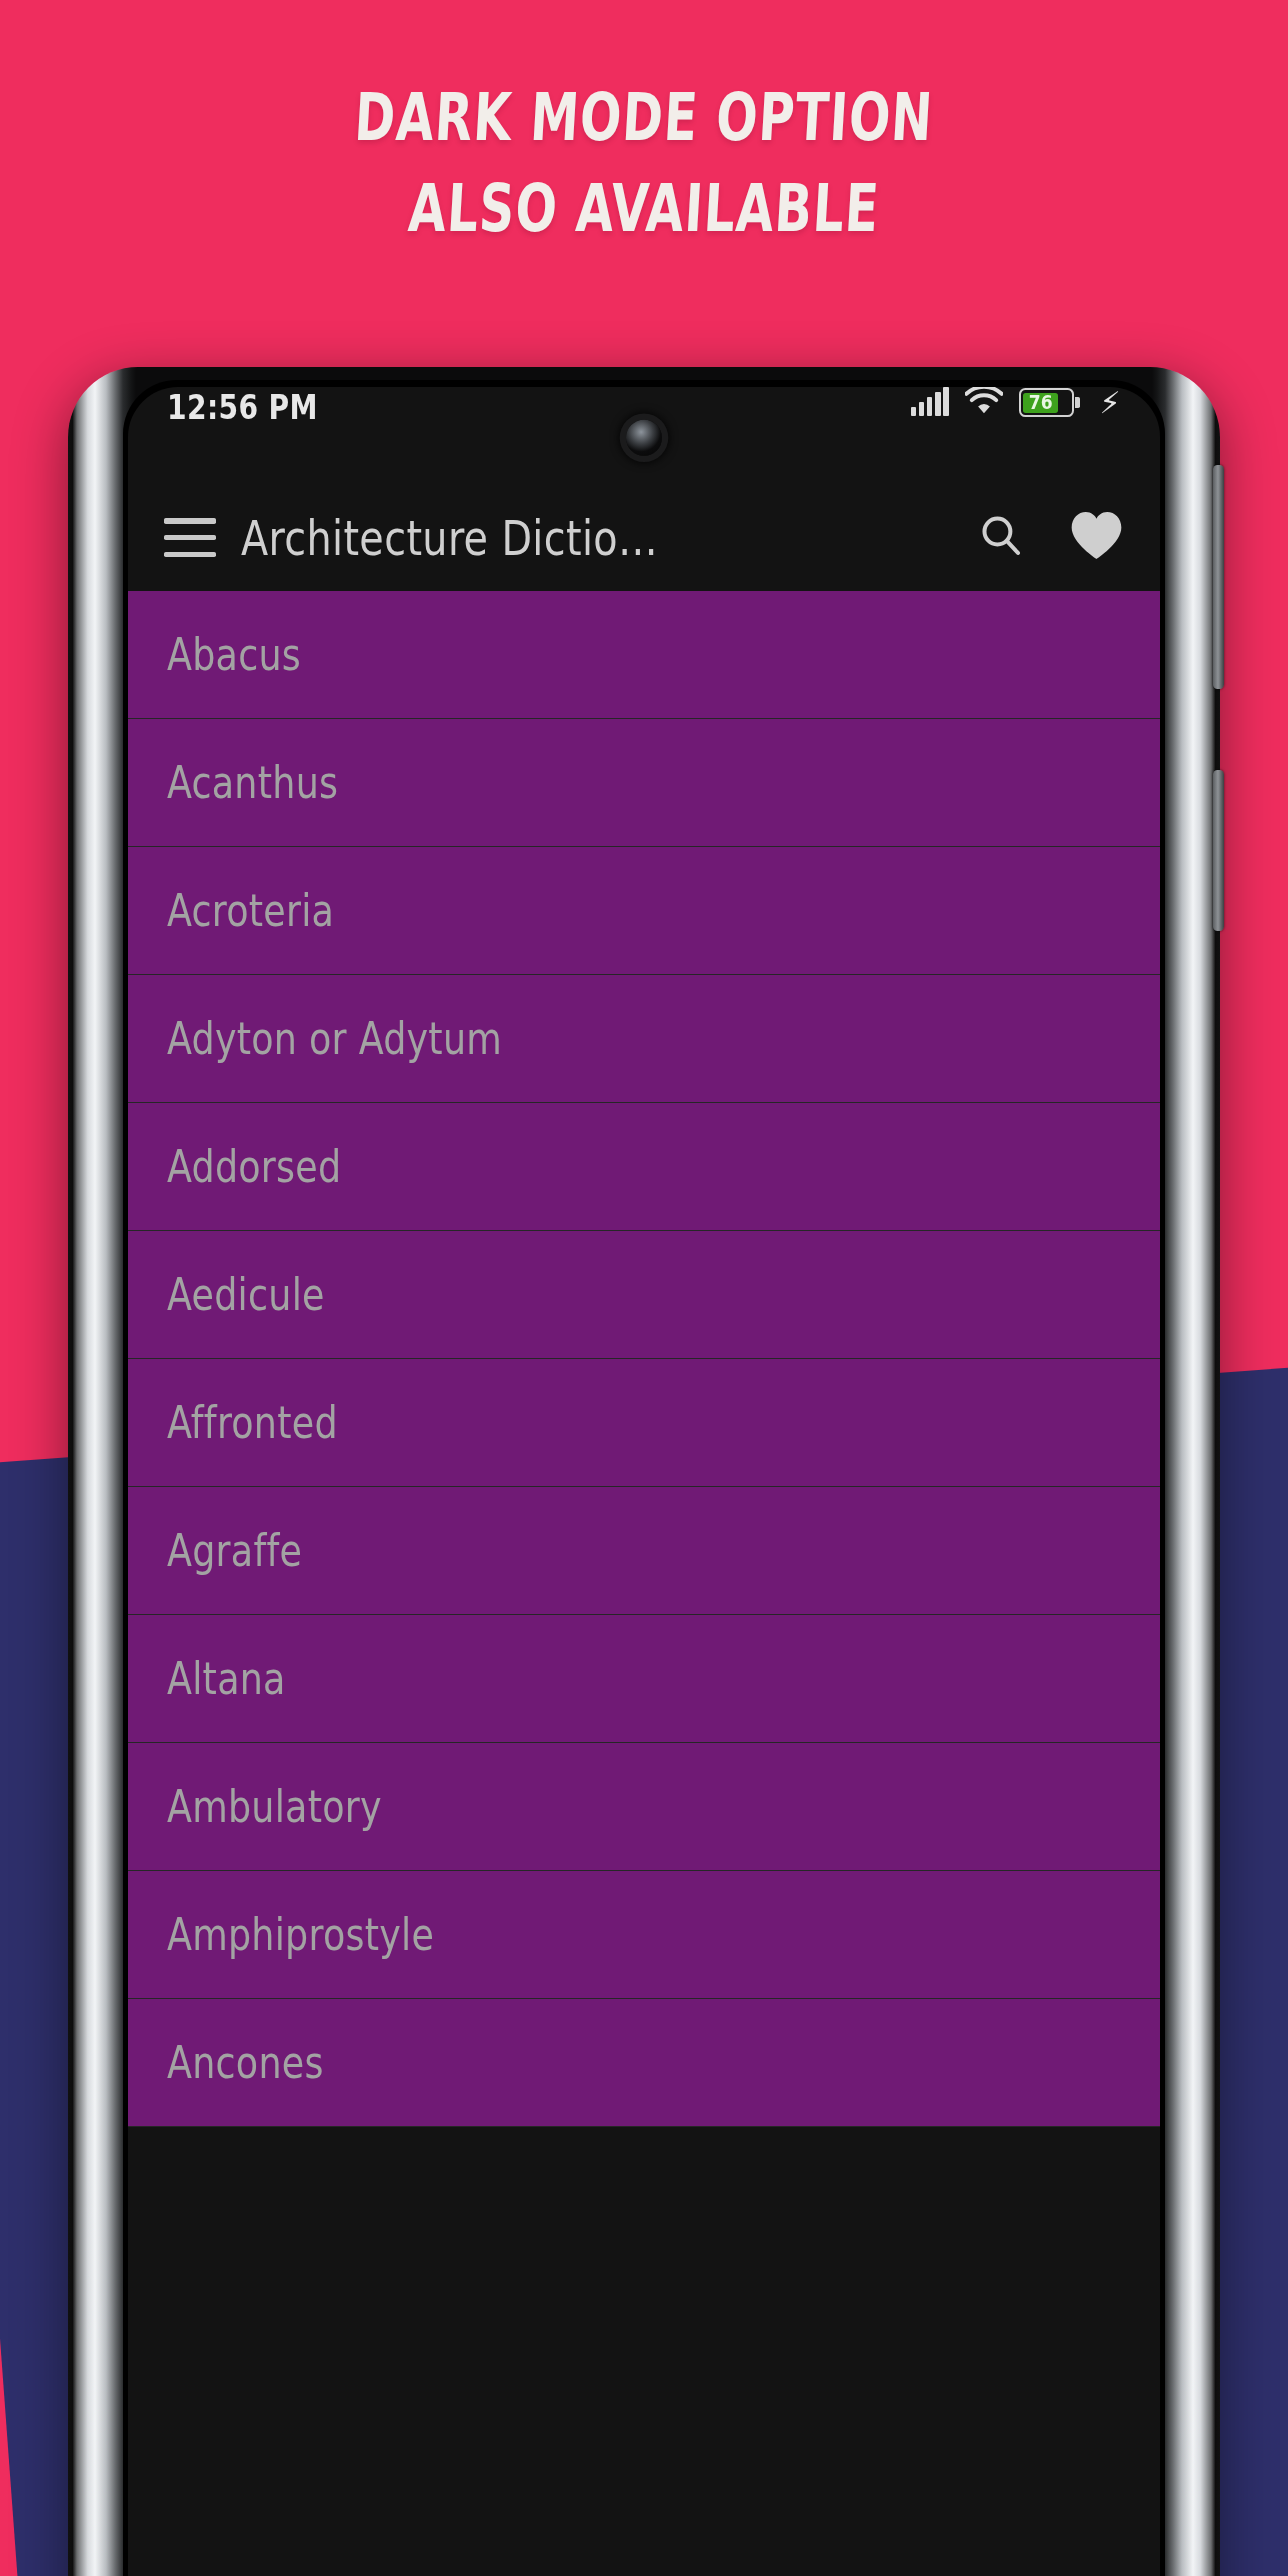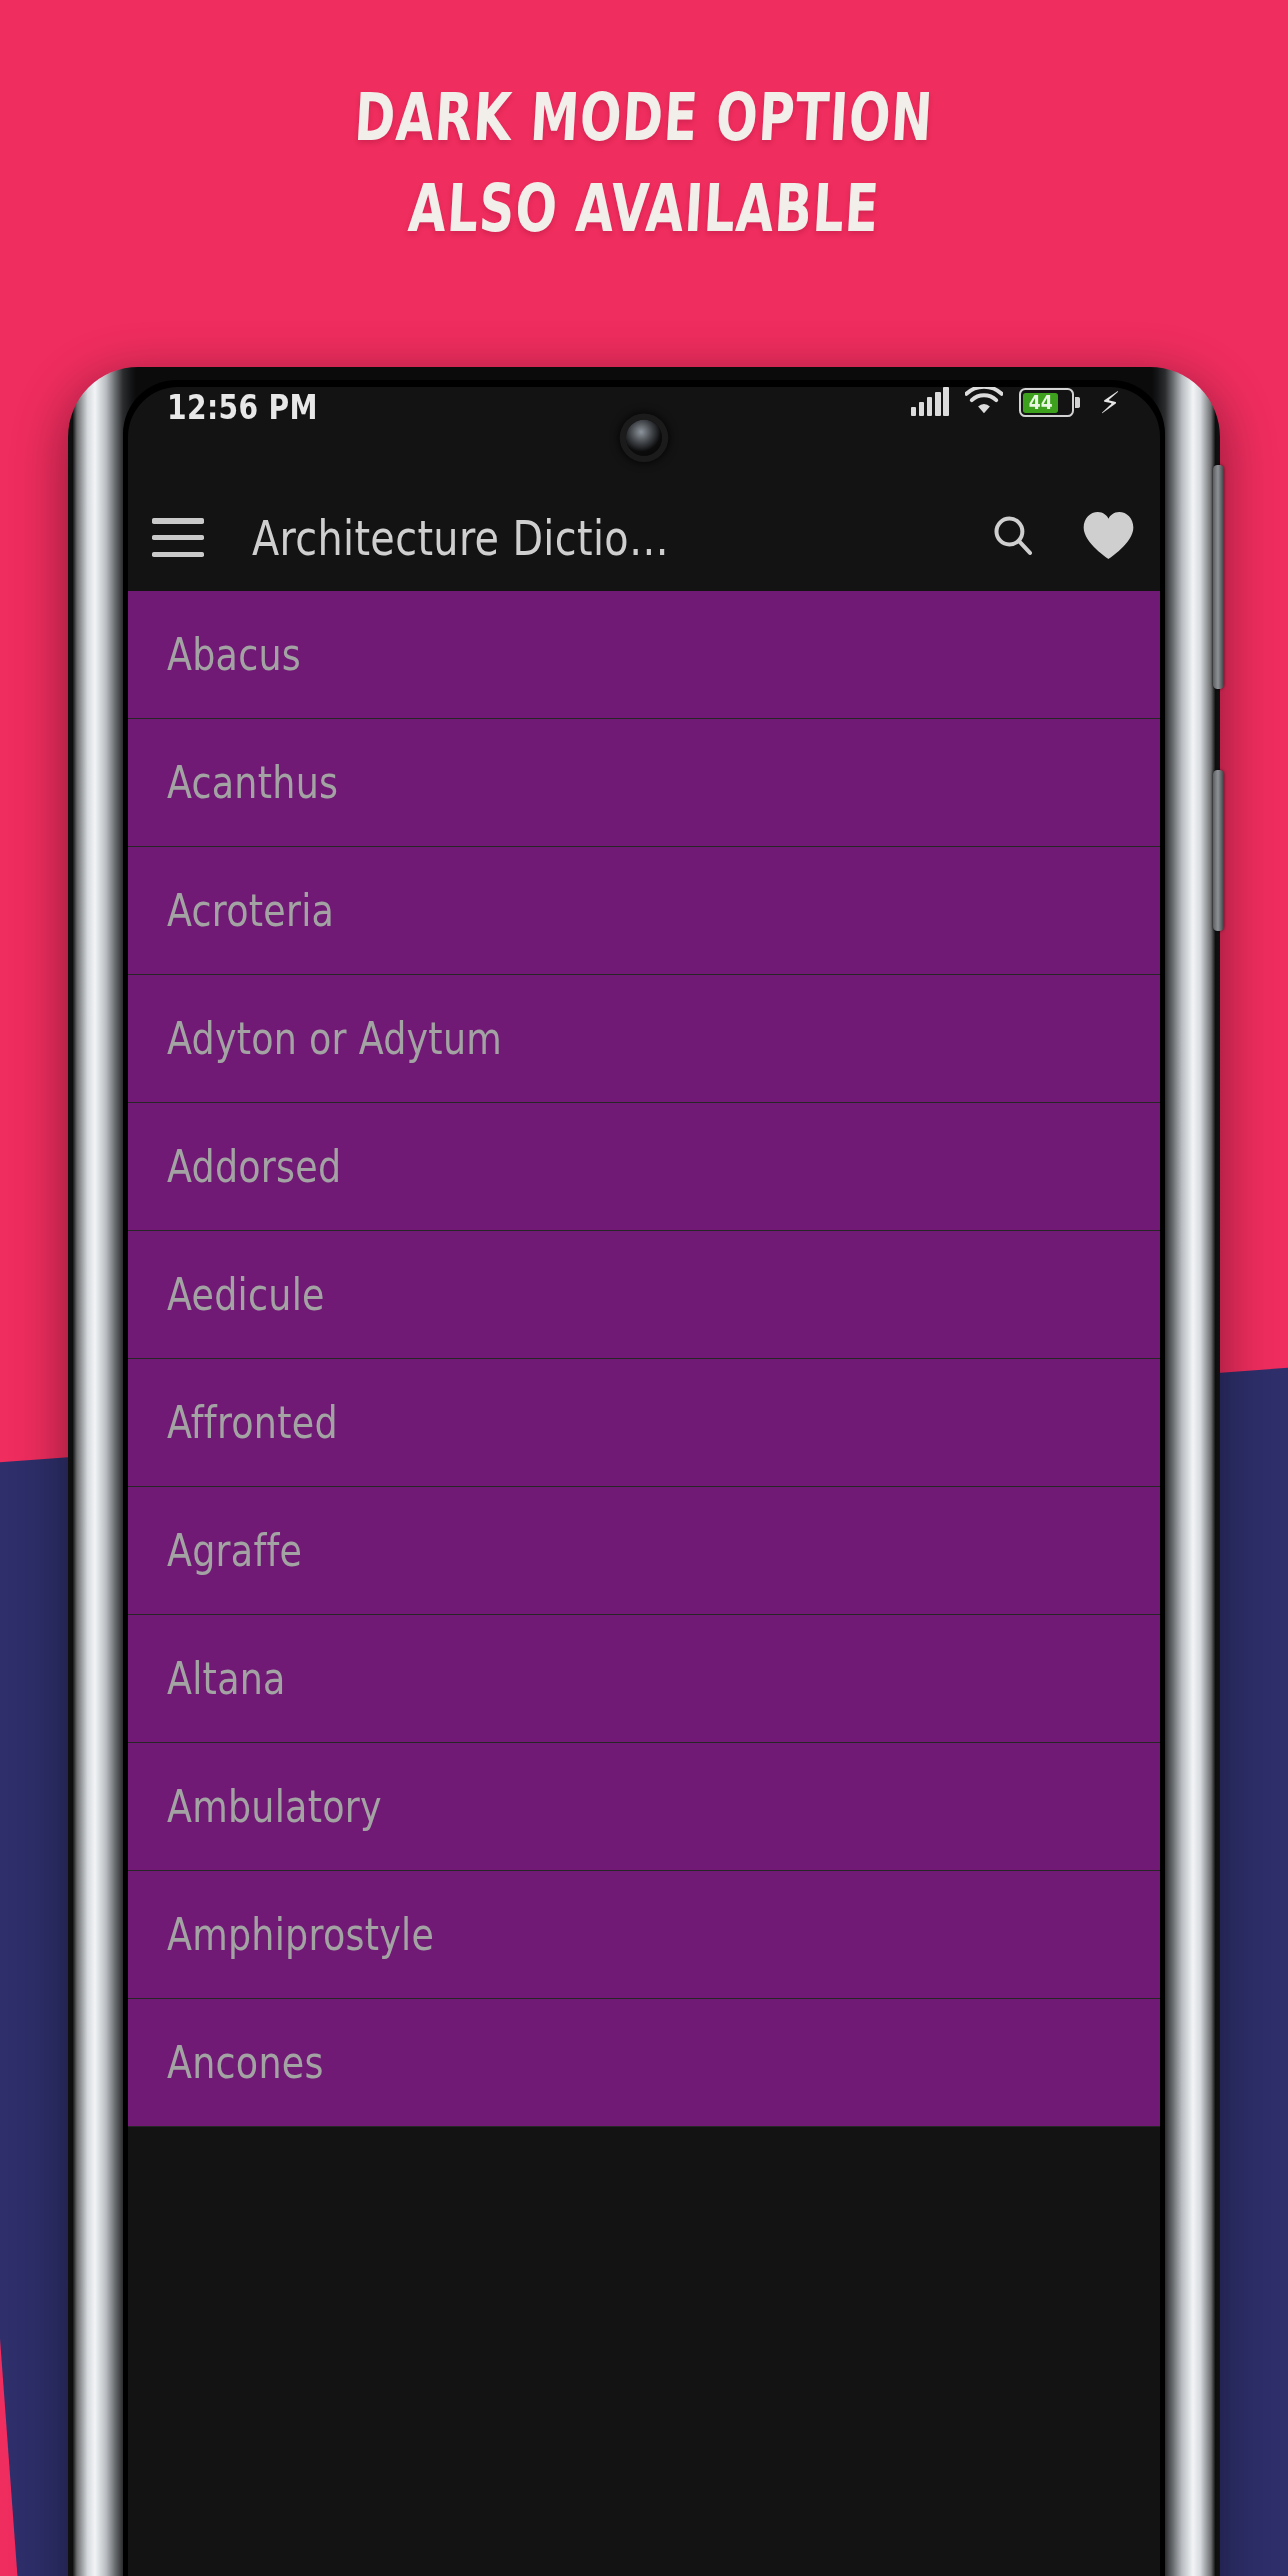--- a/index.html
+++ b/index.html
@@ -156,23 +156,22 @@
   #battery-cap {
     width:4.5px; height:11.6px; background:#d2d2d2;
     border-radius:0 1.8px 1.8px 0; margin-left:1.8px;
   }
   #charge-bolt { color:#e4e4e4; font-size:30px; line-height:1; margin-left:3.6px; }
 
   
   #app-bar {
     height:106px;
     display:flex; align-items:center;
-    padding:0 24px;
+    padding:0 36px;
     background:#131313;
-    gap:23px;
   }
   #menu-icon {
     width:52px; height:39px;
     display:flex; flex-direction:column; justify-content:space-between;
     margin-right:25px;
     cursor:pointer;
   }
   #menu-icon span { display:block; height:5.4px; background:#c9c9c9; border-radius:1.8px; }
   #app-title {
     color:#cfcfcf;
@@ -242,21 +241,21 @@
             <svg width="38" height="29" viewBox="0 0 42 32">
               <path d="M21 29 L14.5 21.5 A9 9 0 0 1 27.5 21.5 Z" fill="#dcdcdc"></path>
               <path d="M7.5 14.5 A19.5 19.5 0 0 1 34.5 14.5" stroke="#dcdcdc" stroke-width="4.4" fill="none" stroke-linecap="round"></path>
               <path d="M1.5 7.5 A28.5 28.5 0 0 1 40.5 7.5" stroke="#dcdcdc" stroke-width="4.4" fill="none" stroke-linecap="round"></path>
             </svg>
           </span>
 
           <span id="battery">
             <span id="battery-shell">
               <span id="battery-fill" style="width: 76%; background: rgb(62, 161, 29);">
-                <span id="battery-level">44</span>
+                <span id="battery-level">76</span>
               </span>
             </span>
             <span id="battery-cap"></span>
           </span>
 
           <span id="charge-bolt">⚡</span>
         </div>
       </div>
 
       <div id="app-bar">

